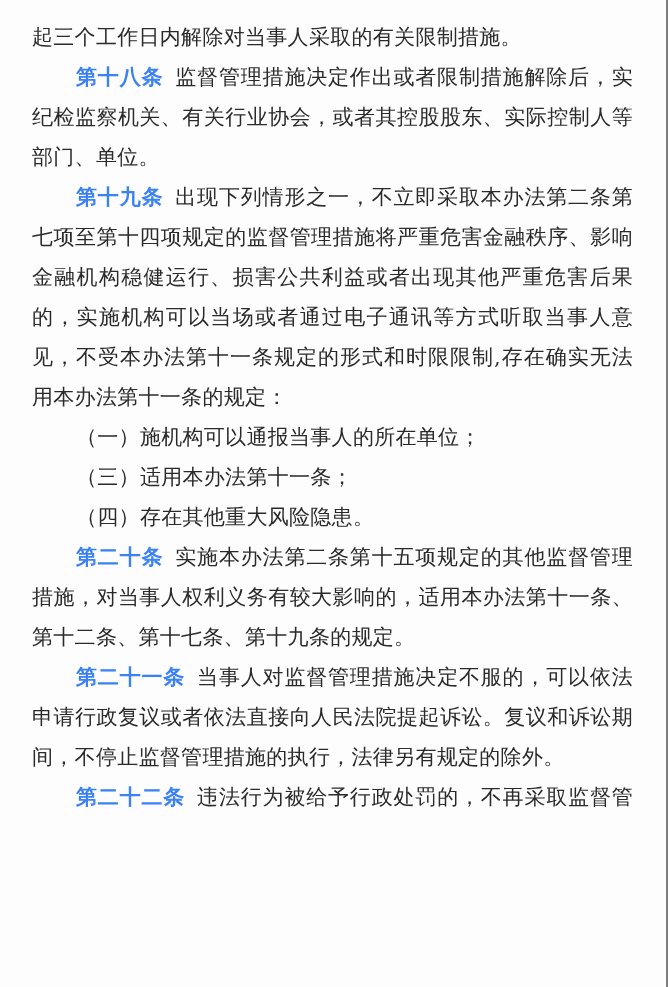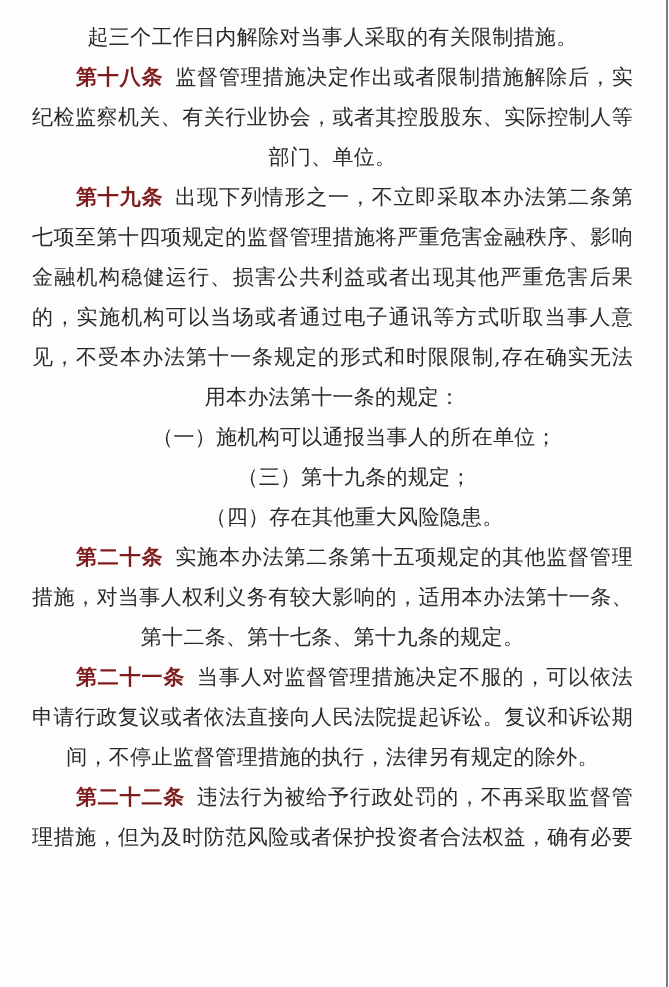--- a/index.html
+++ b/index.html
@@ -20,35 +20,35 @@
     position: absolute;
     top: 17px;
     left: 32px;
     width: 601px;
   }
   .line {
     height: 40px;
     line-height: 40px;
     font-size: 21px;
     letter-spacing: 0.3px;
-    text-align: center;
+    text-align: left;
     white-space: normal;
     overflow: visible;
   }
   .indent {
     padding-left: 44px;
   }
   .fill {
     text-align: justify;
     text-align-last: justify;
   }
   .line b {
     font-weight: 700;
     font-family: "DejaVu Sans", "Liberation Sans", sans-serif;
-    color: #7f1d1d;
+    color: #3b82f6;
     margin-right: 12px;
   }
   .line b:empty {
     display: none;
     margin: 0;
   }
   .page-edge {
     position: absolute;
     top: 0;
     bottom: 0;
@@ -81,36 +81,35 @@
     <div class="line fill"><span>的，实施机构可以当场或者通过电子通讯等方式听取当事人意</span></div>
 
     <div class="line fill"><span>见，不受本办法第十一条规定的形式和时限限制,存在确实无法</span></div>
 
 
     <div class="line"><span>用本办法第十一条的规定：</span></div>
 
     <div class="line indent"><span>（一）施机构可以通报当事人的所在单位；</span></div>
 
 
-    <div class="line indent"><span>（三）第十九条的规定；</span></div>
+    <div class="line indent"><span>（三）适用本办法第十一条；</span></div>
 
     <div class="line indent"><span>（四）存在其他重大风险隐患。</span></div>
 
     <div class="line indent fill"><b>第二十条</b><span>实施本办法第二条第十五项规定的其他监督管理</span></div>
 
     <div class="line fill"><span>措施，对当事人权利义务有较大影响的，适用本办法第十一条、</span></div>
 
     <div class="line"><span>第十二条、第十七条、第十九条的规定。</span></div>
 
     <div class="line indent fill"><b>第二十一条</b><span>当事人对监督管理措施决定不服的，可以依法</span></div>
 
     <div class="line fill"><span>申请行政复议或者依法直接向人民法院提起诉讼。复议和诉讼期</span></div>
 
     <div class="line"><span>间，不停止监督管理措施的执行，法律另有规定的除外。</span></div>
 
     <div class="line indent fill"><b>第二十二条</b><span>违法行为被给予行政处罚的，不再采取监督管</span></div>
 
-    <div class="line fill"><span>理措施，但为及时防范风险或者保护投资者合法权益，确有必要</span></div>
 
   </div>
 
   <div class="page-edge"></div>
 </div>
 
 </body></html>

